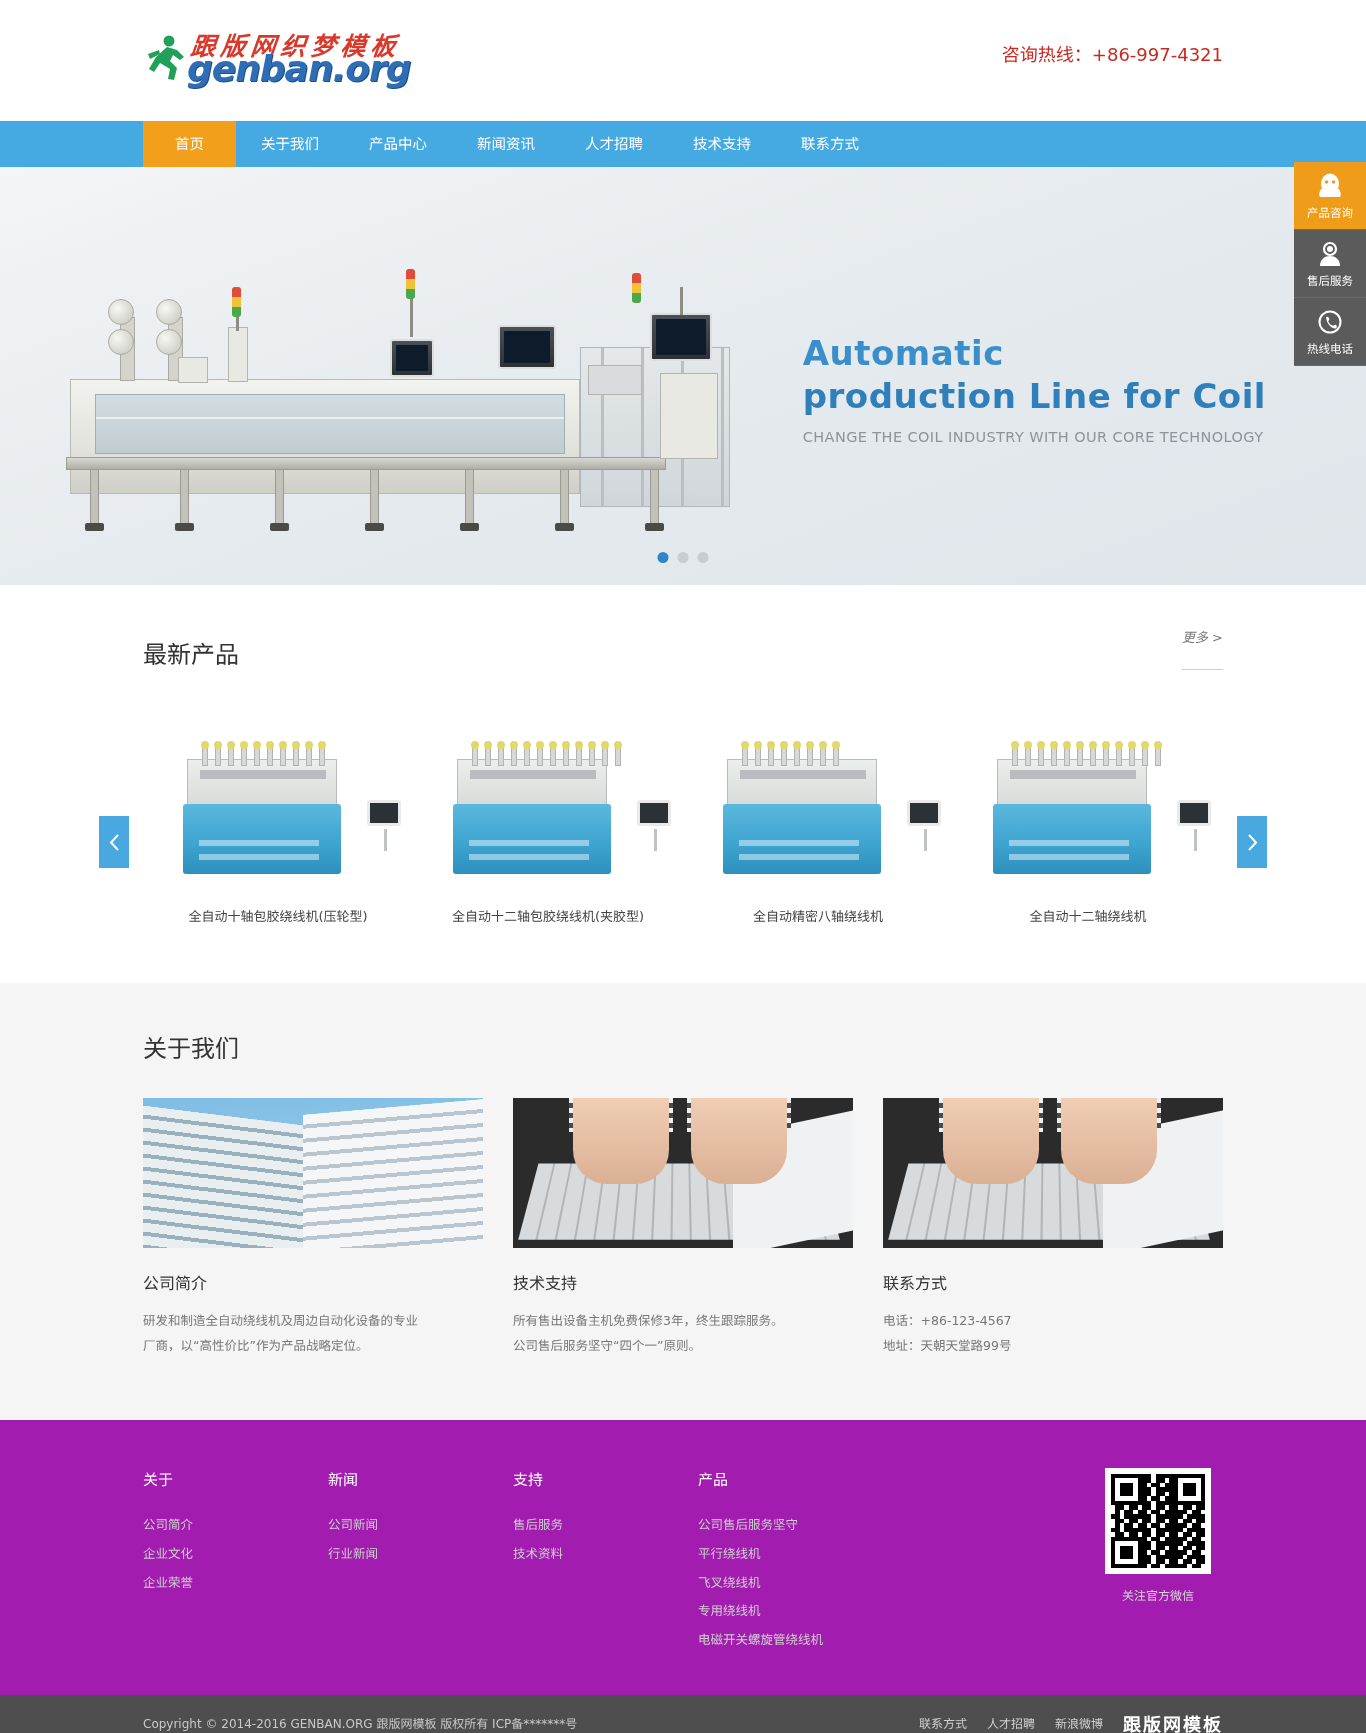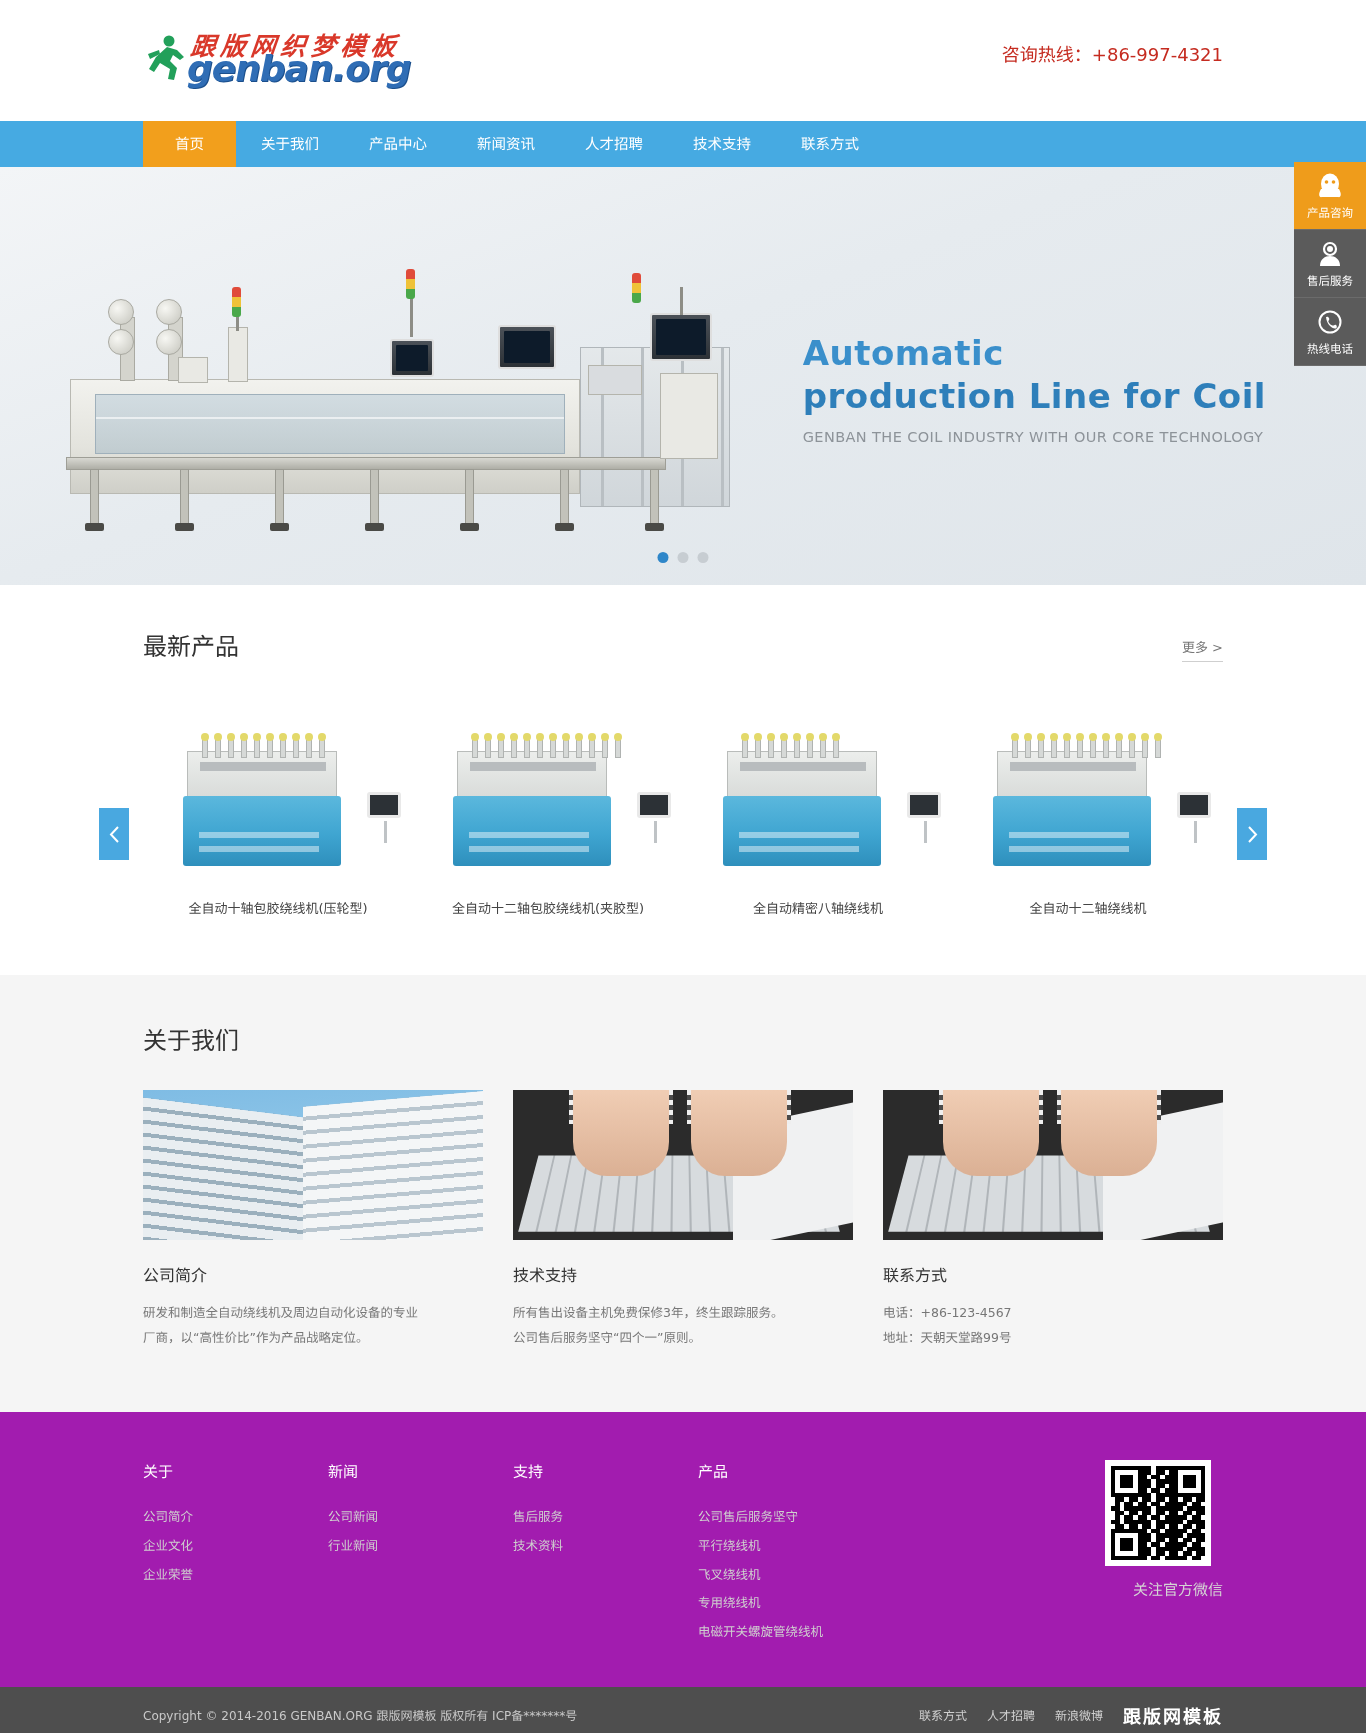--- a/index.html
+++ b/index.html
@@ -116,21 +116,21 @@
     padding-top:9px; cursor:pointer; border-bottom:1px solid #6b6b6b;
   }
   .side-item.hl { background:#ef9c1b; }
   .side-ic { height:30px; display:flex; align-items:center; justify-content:center; }
   .side-tx { font-size:11.5px; margin-top:3px; font-family:"DejaVu Sans",sans-serif; }
 
   
   .sec-prod { background:#fff; padding:42px 0 58px; }
   .sec-head { display:flex; align-items:flex-end; justify-content:space-between; margin-bottom:34px; }
   .sec-title { font-size:24px; color:#333; font-family:"DejaVu Sans",sans-serif; font-weight:normal; }
-  .more { font-size:13px; color:#777; border-bottom:1px solid #cfcfcf; padding-bottom:5px; cursor:pointer; font-family:"DejaVu Sans",sans-serif; }
+  .more { font-size:13px; color:#777; border-bottom:1px solid #cfcfcf; padding-bottom:23px; cursor:pointer; font-family:"DejaVu Sans",sans-serif;font-style:italic; }
   .prod-row { display:flex; gap:0; position:relative; }
   .prod { width:270px; text-align:center; }
   .prod-img {
     height:180px; margin:0 auto 22px; width:190px; position:relative;
   }
   .pm {
     position:absolute; left:0; bottom:10px; width:158px; height:70px;
     background:linear-gradient(180deg,#5bb8dd 0%,#3fa5d1 55%,#2e8fbc 100%);
     border-radius:3px;
   }
@@ -204,21 +204,21 @@
   .footer { background:#a21caf; color:#d8d8d8; padding:48px 0 40px; }
   .foot-row { display:flex; }
   .foot-col { width:185px; }
   .foot-col.wide { width:290px; }
   .fc-h { font-size:15px; color:#fff; margin-bottom:22px; font-family:"DejaVu Sans",sans-serif; }
   .fc-l { font-size:12.5px; color:#cfcfcf; line-height:2.3; cursor:pointer; font-family:"DejaVu Sans",sans-serif; }
   .qr-wrap { margin-left:auto; text-align:center; width:130px; }
   .qr { width:106px; height:106px; background:#fff; padding:6px; margin:0 auto; }
   .qr-grid { width:100%; height:100%; display:grid; grid-template-columns:repeat(21,1fr); grid-template-rows:repeat(21,1fr); }
   .qr-grid i { background:#000; }
-  .qr-cap { font-size:15px; color:#d5d5d5; margin-top:12px; font-family:"DejaVu Sans",sans-serif;text-align:right; }
+  .qr-cap { font-size:12px; color:#d5d5d5; margin-top:12px; font-family:"DejaVu Sans",sans-serif; }
 
   .copy { background:#4e4e4e; height:56px; }
   .copy-in { width:1080px; margin:0 auto; height:56px; display:flex; align-items:center; justify-content:space-between; }
   .copy-tx { font-size:12px; color:#c9c9c9; font-family:"DejaVu Sans",sans-serif; }
   .copy-right { display:flex; align-items:center; gap:20px; }
   .copy-link { font-size:12px; color:#d0d0d0; cursor:pointer; font-family:"DejaVu Sans",sans-serif; }
   .copy-logo { font-size:18px; color:#fff; font-weight:bold; letter-spacing:2px; font-family:"DejaVu Sans",sans-serif; }
 </style>
 </head>
 <body>
@@ -302,21 +302,21 @@
         </div>
       <div class="bm-pole" style="left:620px;top:0;height:28px"></div>
       <div class="bm-tower" style="left:572px;top:-14px"></div>
       <div class="bm-box" style="left:528px;top:78px;width:54px;height:30px;background:#d9dcdf"></div>
       <div class="bm-box" style="left:600px;top:86px;width:58px;height:86px"></div>
     </div>
 
     <div class="banner-copy">
       <div class="bc-l1">Automatic</div>
       <div class="bc-l2">production Line for Coil</div>
-      <div class="bc-sub">GENBAN THE COIL INDUSTRY WITH OUR CORE TECHNOLOGY</div>
+      <div class="bc-sub">CHANGE THE COIL INDUSTRY WITH OUR CORE TECHNOLOGY</div>
     </div>
 
     <div class="banner-dots" id="banner-dots">
         <span class="dot on"></span>
         <span class="dot"></span>
         <span class="dot"></span>
       </div>
   </div>
 
   <div class="side" id="side-widgets">

